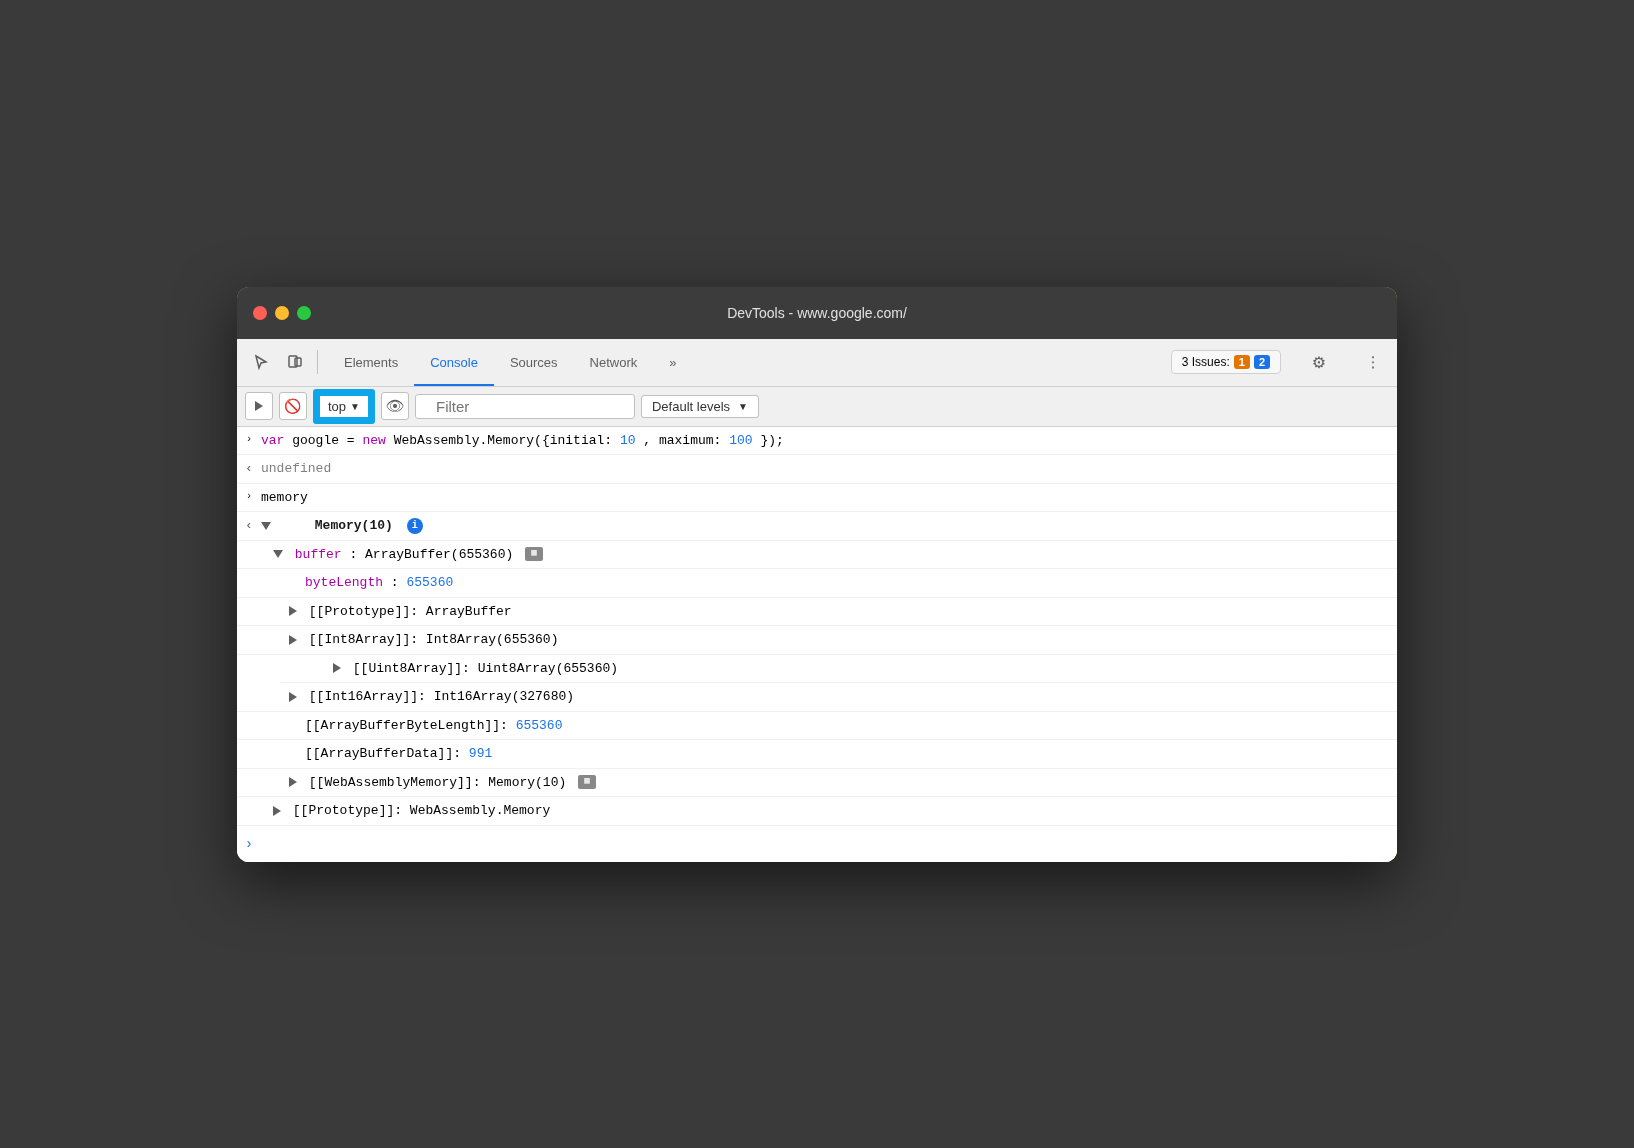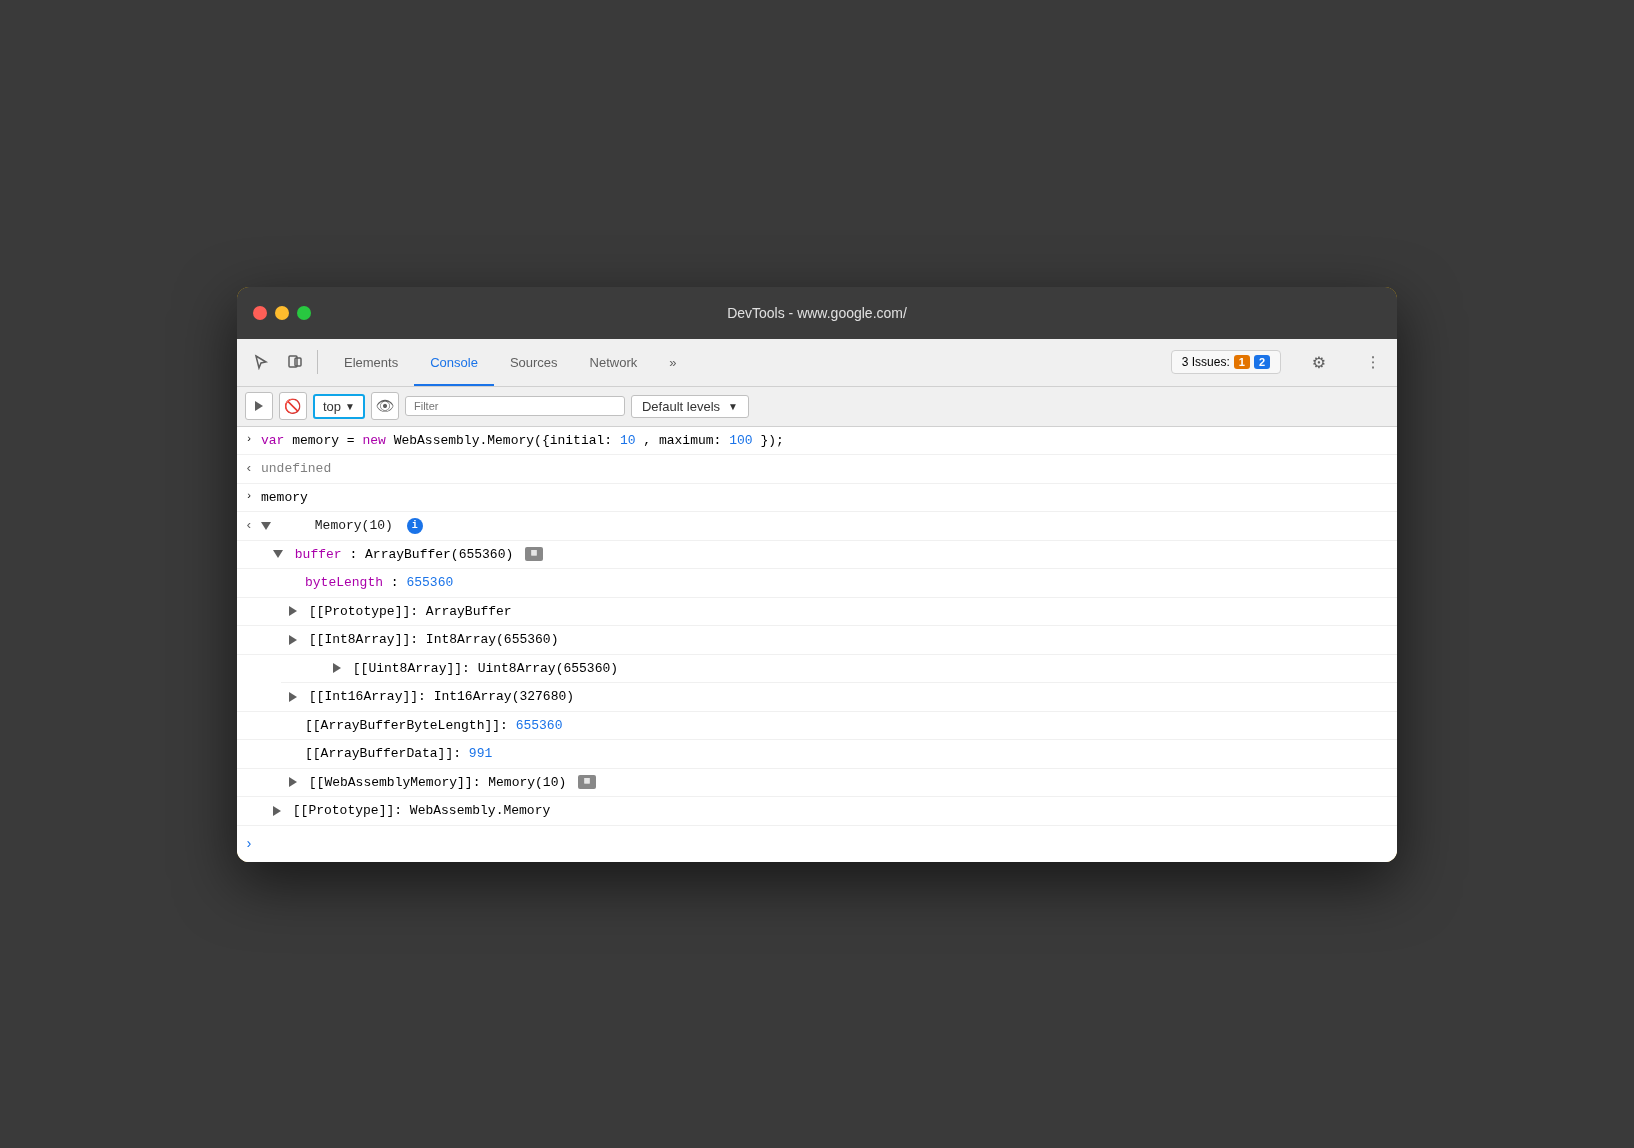--- a/index.html
+++ b/index.html
@@ -163,33 +163,33 @@
       align-items: center;
       justify-content: center;
       border-radius: 3px;
       color: #5f5f5f;
       font-size: 13px;
     }
     .context-selector {
       display: flex;
       align-items: center;
       gap: 4px;
-      border: 2px solid #0ea5e9;
+      border: 7px solid #0ea5e9;
       background: white;
       padding: 3px 8px;
       border-radius: 3px;
       font-size: 13px;
       cursor: pointer;
       color: #333;
     }
     .filter-input {
       border: 1px solid #c0c0c0;
       border-radius: 3px;
-      padding: 3px 8px;
-      font-size: 11px;
+      padding: 3px 20px;
+      font-size: 15px;
       width: 220px;
       background: white;
       color: #333;
     }
     .level-selector {
       display: flex;
       align-items: center;
       gap: 4px;
       border: 1px solid #c0c0c0;
       background: white;
@@ -228,21 +228,21 @@
     .entry-content {
       flex: 1;
       line-height: 1.5;
     }
     .kw-var { color: #aa00aa; font-weight: normal; }
     .kw-new { color: #aa00aa; }
     .kw-number { color: #1a73e8; }
     .undefined-text { color: #808080; }
     .property-name { color: #aa00aa; }
     .property-value { color: #1a73e8; }
-    .object-name { color: #1a1a1a; font-weight: normal; padding-left: 32px; }
+    .object-name { color: #1a1a1a; font-weight: bold; padding-left: 32px; }
     .indent-1 { padding-left: 20px; }
     .triangle-right {
       display: inline-block;
       width: 0;
       height: 0;
       border-top: 5px solid transparent;
       border-bottom: 5px solid transparent;
       border-left: 8px solid #5f5f5f;
       margin-right: 4px;
       vertical-align: middle;
@@ -391,21 +391,21 @@
         <span style="font-size:10px; margin-left:4px;">▼</span>
       </div>
     </div>
 
     <div class="console-content">
 
       <div class="console-entry">
         <div class="entry-arrow" style="color:#1a1a1a;">›</div>
         <div class="entry-content">
           <span class="kw-var">var</span>
-          <span> memory = </span>
+          <span> google = </span>
           <span class="kw-new">new</span>
           <span> WebAssembly.Memory({initial:</span>
           <span class="kw-number">10</span>
           <span>, maximum:</span>
           <span class="kw-number">100</span>
           <span>});</span>
         </div>
       </div>
 
       <div class="console-entry">

